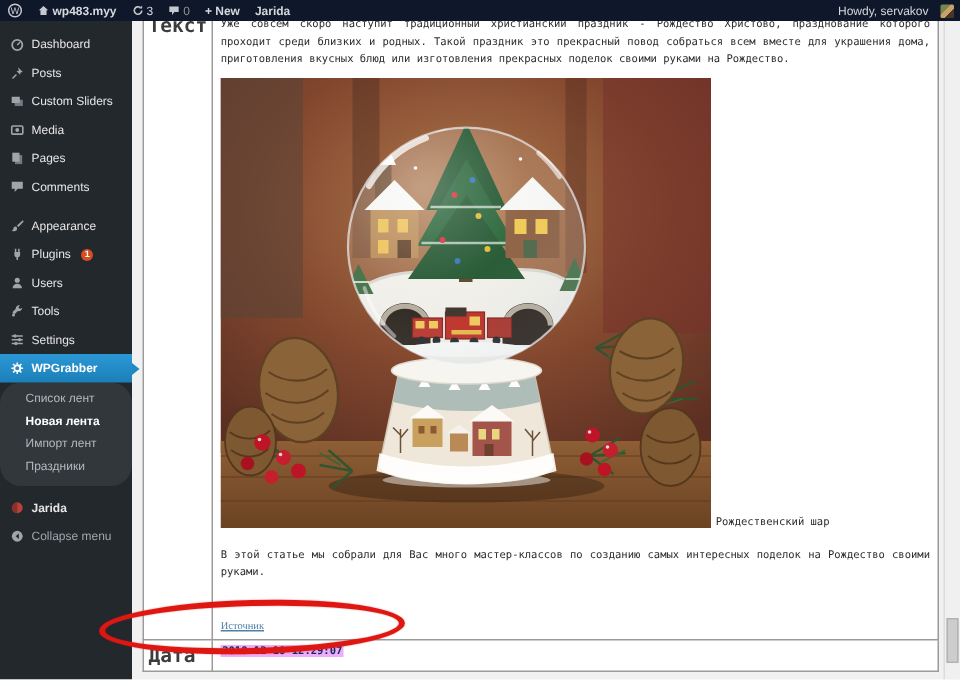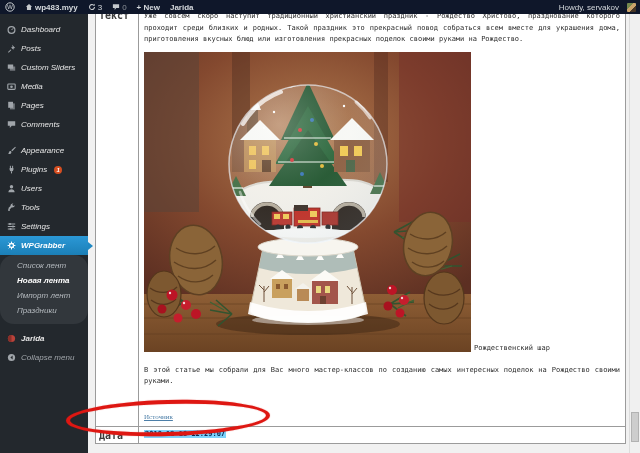--- a/index.html
+++ b/index.html
@@ -12,48 +12,48 @@
   #adminbar{
     position:absolute;top:0;left:0;width:640px;height:14px;background:#0f172a;
     z-index:50;display:flex;align-items:center;color:#c8ccd0;font-size:8px;
   }
   #adminbar .abitem{display:flex;align-items:center;gap:2px;padding:0 5px;height:14px;color:#d5d9dd;text-decoration:none;cursor:pointer;}
   #adminbar .abitem svg{display:block}
   #adminbar .count-dim{color:#8d9399}
   #adminbar .right{margin-left:auto;display:flex;align-items:center;gap:3px;padding-right:4px;}
   #avatar{width:9px;height:9px;border-radius:1px;background:linear-gradient(135deg,#74884d 0%,#74884d 38%,#c9a26a 38%,#c9a26a 66%,#473626 66%);}
   
-  #sidebar{position:absolute;top:14px;left:0;width:88px;bottom:0;background:#23282d;z-index:20;color:#eee;font-style:italic;}
+  #sidebar{position:absolute;top:14px;left:0;width:88px;bottom:0;background:#23282d;z-index:20;color:#eee;}
   .mi{display:flex;align-items:center;gap:5px;padding:5px 6px;font-size:8px;line-height:9px;color:#e5e5e5;cursor:pointer;position:relative;}
   .mi .ico{width:10px;display:flex;justify-content:center;}
   .mi .ico svg{display:block}
   .mi.sep{margin-top:7px;text-align:right;}
   .badge{background:#d54e21;color:#fff;border-radius:5px;font-size:6px;line-height:8px;min-width:8px;height:8px;text-align:center;margin-left:2px;font-weight:bold;}
   .mi.active{background:linear-gradient(#2b98d6,#1b7fb7);color:#fff;}
   .mi.active:after{content:"";position:absolute;left:100%;top:50%;margin-top:-4px;
     border-top:4px solid transparent;border-bottom:4px solid transparent;border-left:5px solid #1f89c4;}
   #submenu{background:#32373c;padding:3px 0 6px;border-radius:14px;}
   .smi{padding:3px 6px 3px 17px;font-size:8px;line-height:9px;color:#b4b9be;cursor:pointer;}
   .smi.current{color:#fff;font-weight:bold;}
   
   #table-wrap{position:absolute;left:95px;top:4px;width:531px;z-index:10;}
   #ptable{width:100%;border-collapse:collapse;background:#fff;color:#222;}
   #ptable td{border:1px solid #9b9b9b;vertical-align:top;}
-  td.lbl{width:36px;font-family:"DejaVu Sans Mono",monospace;font-size:10px;font-weight:bold;color:#3c3c3c;padding:5px 3px 2px;}
+  td.lbl{width:36px;font-family:"DejaVu Sans Mono",monospace;font-size:13px;font-weight:bold;color:#3c3c3c;padding:5px 3px 2px;}
   td.val{font-family:"DejaVu Sans Mono",monospace;font-size:7px;color:#2b2b2b;padding:3px 5px;}
   td.bigcell{padding:6px 5px 5px;}
   .para{margin:0;line-height:11.5px;text-align:justify;font-family:"DejaVu Sans Mono",monospace;font-size:7px;color:#2b2b2b;}
   .image-line{display:flex;align-items:flex-end;gap:3px;margin-top:6px;}
   .image-line svg{display:block;flex:none;}
   .caption{font-family:"DejaVu Sans Mono",monospace;font-size:7px;color:#2b2b2b;white-space:nowrap;}
   .para2{margin:13px 0 0;}
   .srclink{display:inline-block;margin-top:25px;font-family:Liberation Serif, serif;font-size:7px;color:#4d7fa8;text-decoration:underline;cursor:pointer;}
   tr.datarow td{vertical-align:top;margin-top:30px;}
   tr.datarow{height:17px;}
-  .sel{background:#7dd3fc;color:#0b2b55;font-weight:bold;padding:0 1px;}
+  .sel{background:#f0abfc;color:#0b2b55;font-weight:bold;padding:0 1px;}
   
   #annot{position:absolute;left:66px;top:400px;width:196px;height:28px;border:4px solid #de1712;
     border-radius:50%;z-index:40;transform:rotate(-1.5deg);box-shadow:0 0 1px rgba(222,23,18,.6), inset 0 0 1px rgba(222,23,18,.6);pointer-events:none;}
   
   #scrollbar{position:absolute;right:0;top:14px;width:10px;bottom:0;background:#f0f0f0;border-left:1px solid #dcdcdc;z-index:30;}
   #scroll-thumb{position:absolute;left:1px;right:1px;bottom:11px;height:28px;background:#cdcdcd;border:1px solid #b2b2b2;}
 </style>
 </head>
 <body>
 

